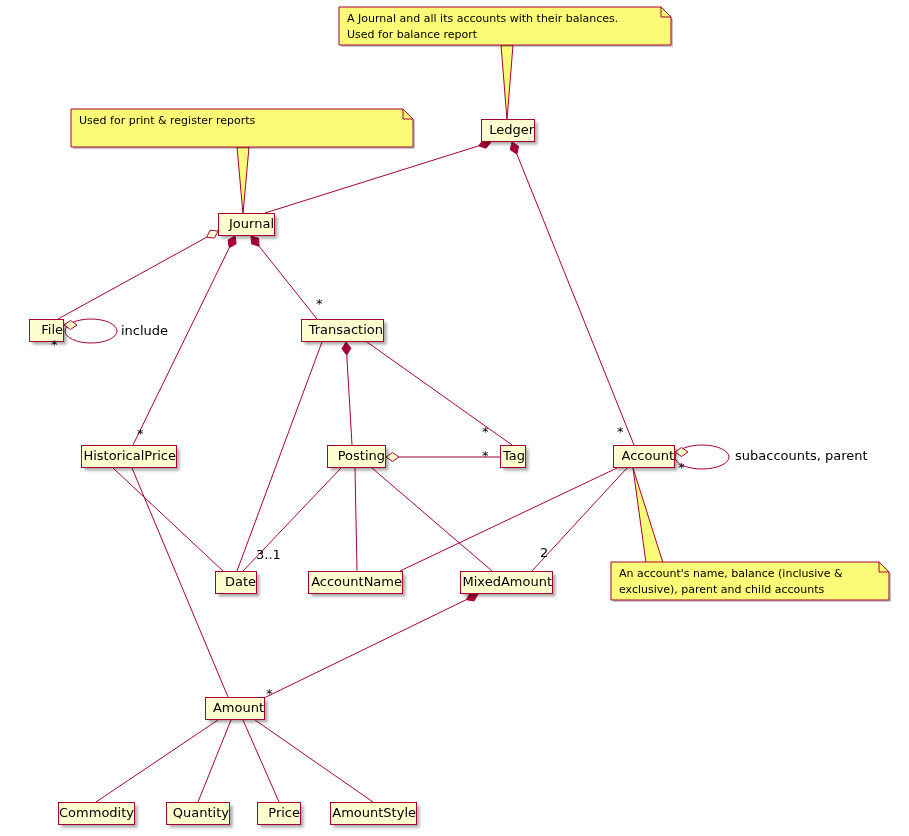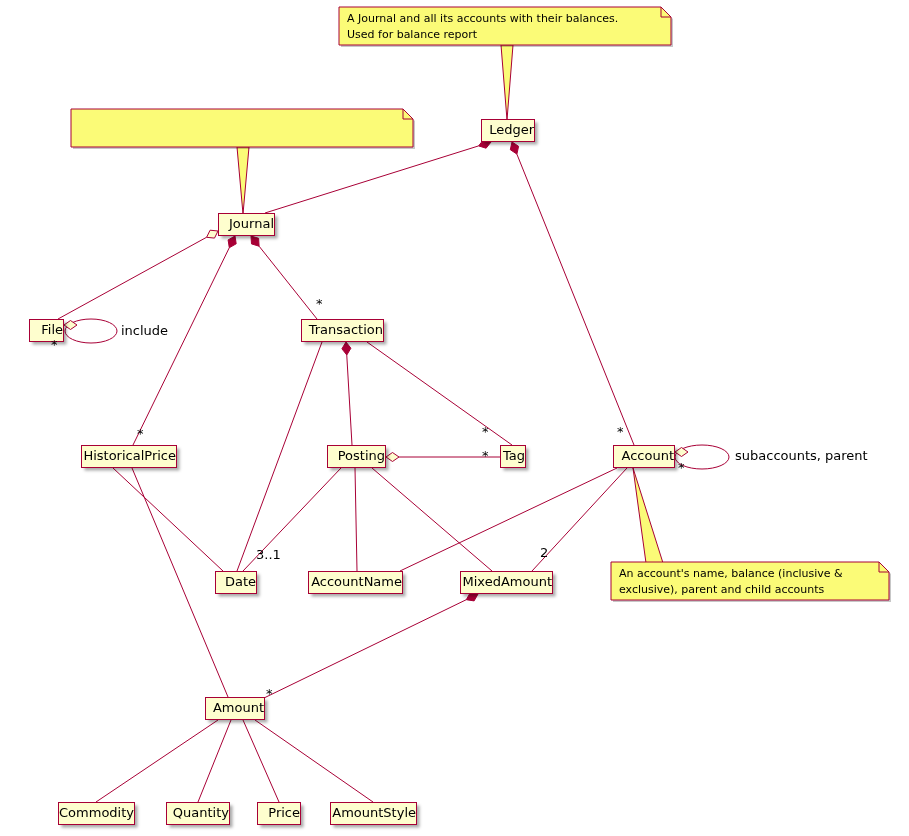--- a/index.html
+++ b/index.html
@@ -102,20 +102,21 @@
   <div class="node" style="left:58px;top:802px;width:77px">Commodity</div>
   <div class="node" style="left:166px;top:802px;width:64px">Quantity</div>
   <div class="node" style="left:257px;top:802px;width:44px">Price</div>
   <div class="node" style="left:330px;top:802px;width:87px">AmountStyle</div>
 
   <div class="note-text" style="left:347px;top:11px">
     <div>A Journal and all its accounts with their balances.</div>
     <div>Used for balance report</div>
   </div>
   <div class="note-text" style="left:79px;top:113px">
+    <div>Used for print &amp; register reports</div>
   </div>
   <div class="note-text" style="left:619px;top:566px">
     <div>An account's name, balance (inclusive &amp;</div>
     <div>exclusive), parent and child accounts</div>
   </div>
 
   <span class="elabel" style="left:121px;top:323px">include</span>
   <span class="elabel" style="left:51px;top:337px">*</span>
   <span class="elabel" style="left:316px;top:296px">*</span>
   <span class="elabel" style="left:137px;top:426px">*</span>

